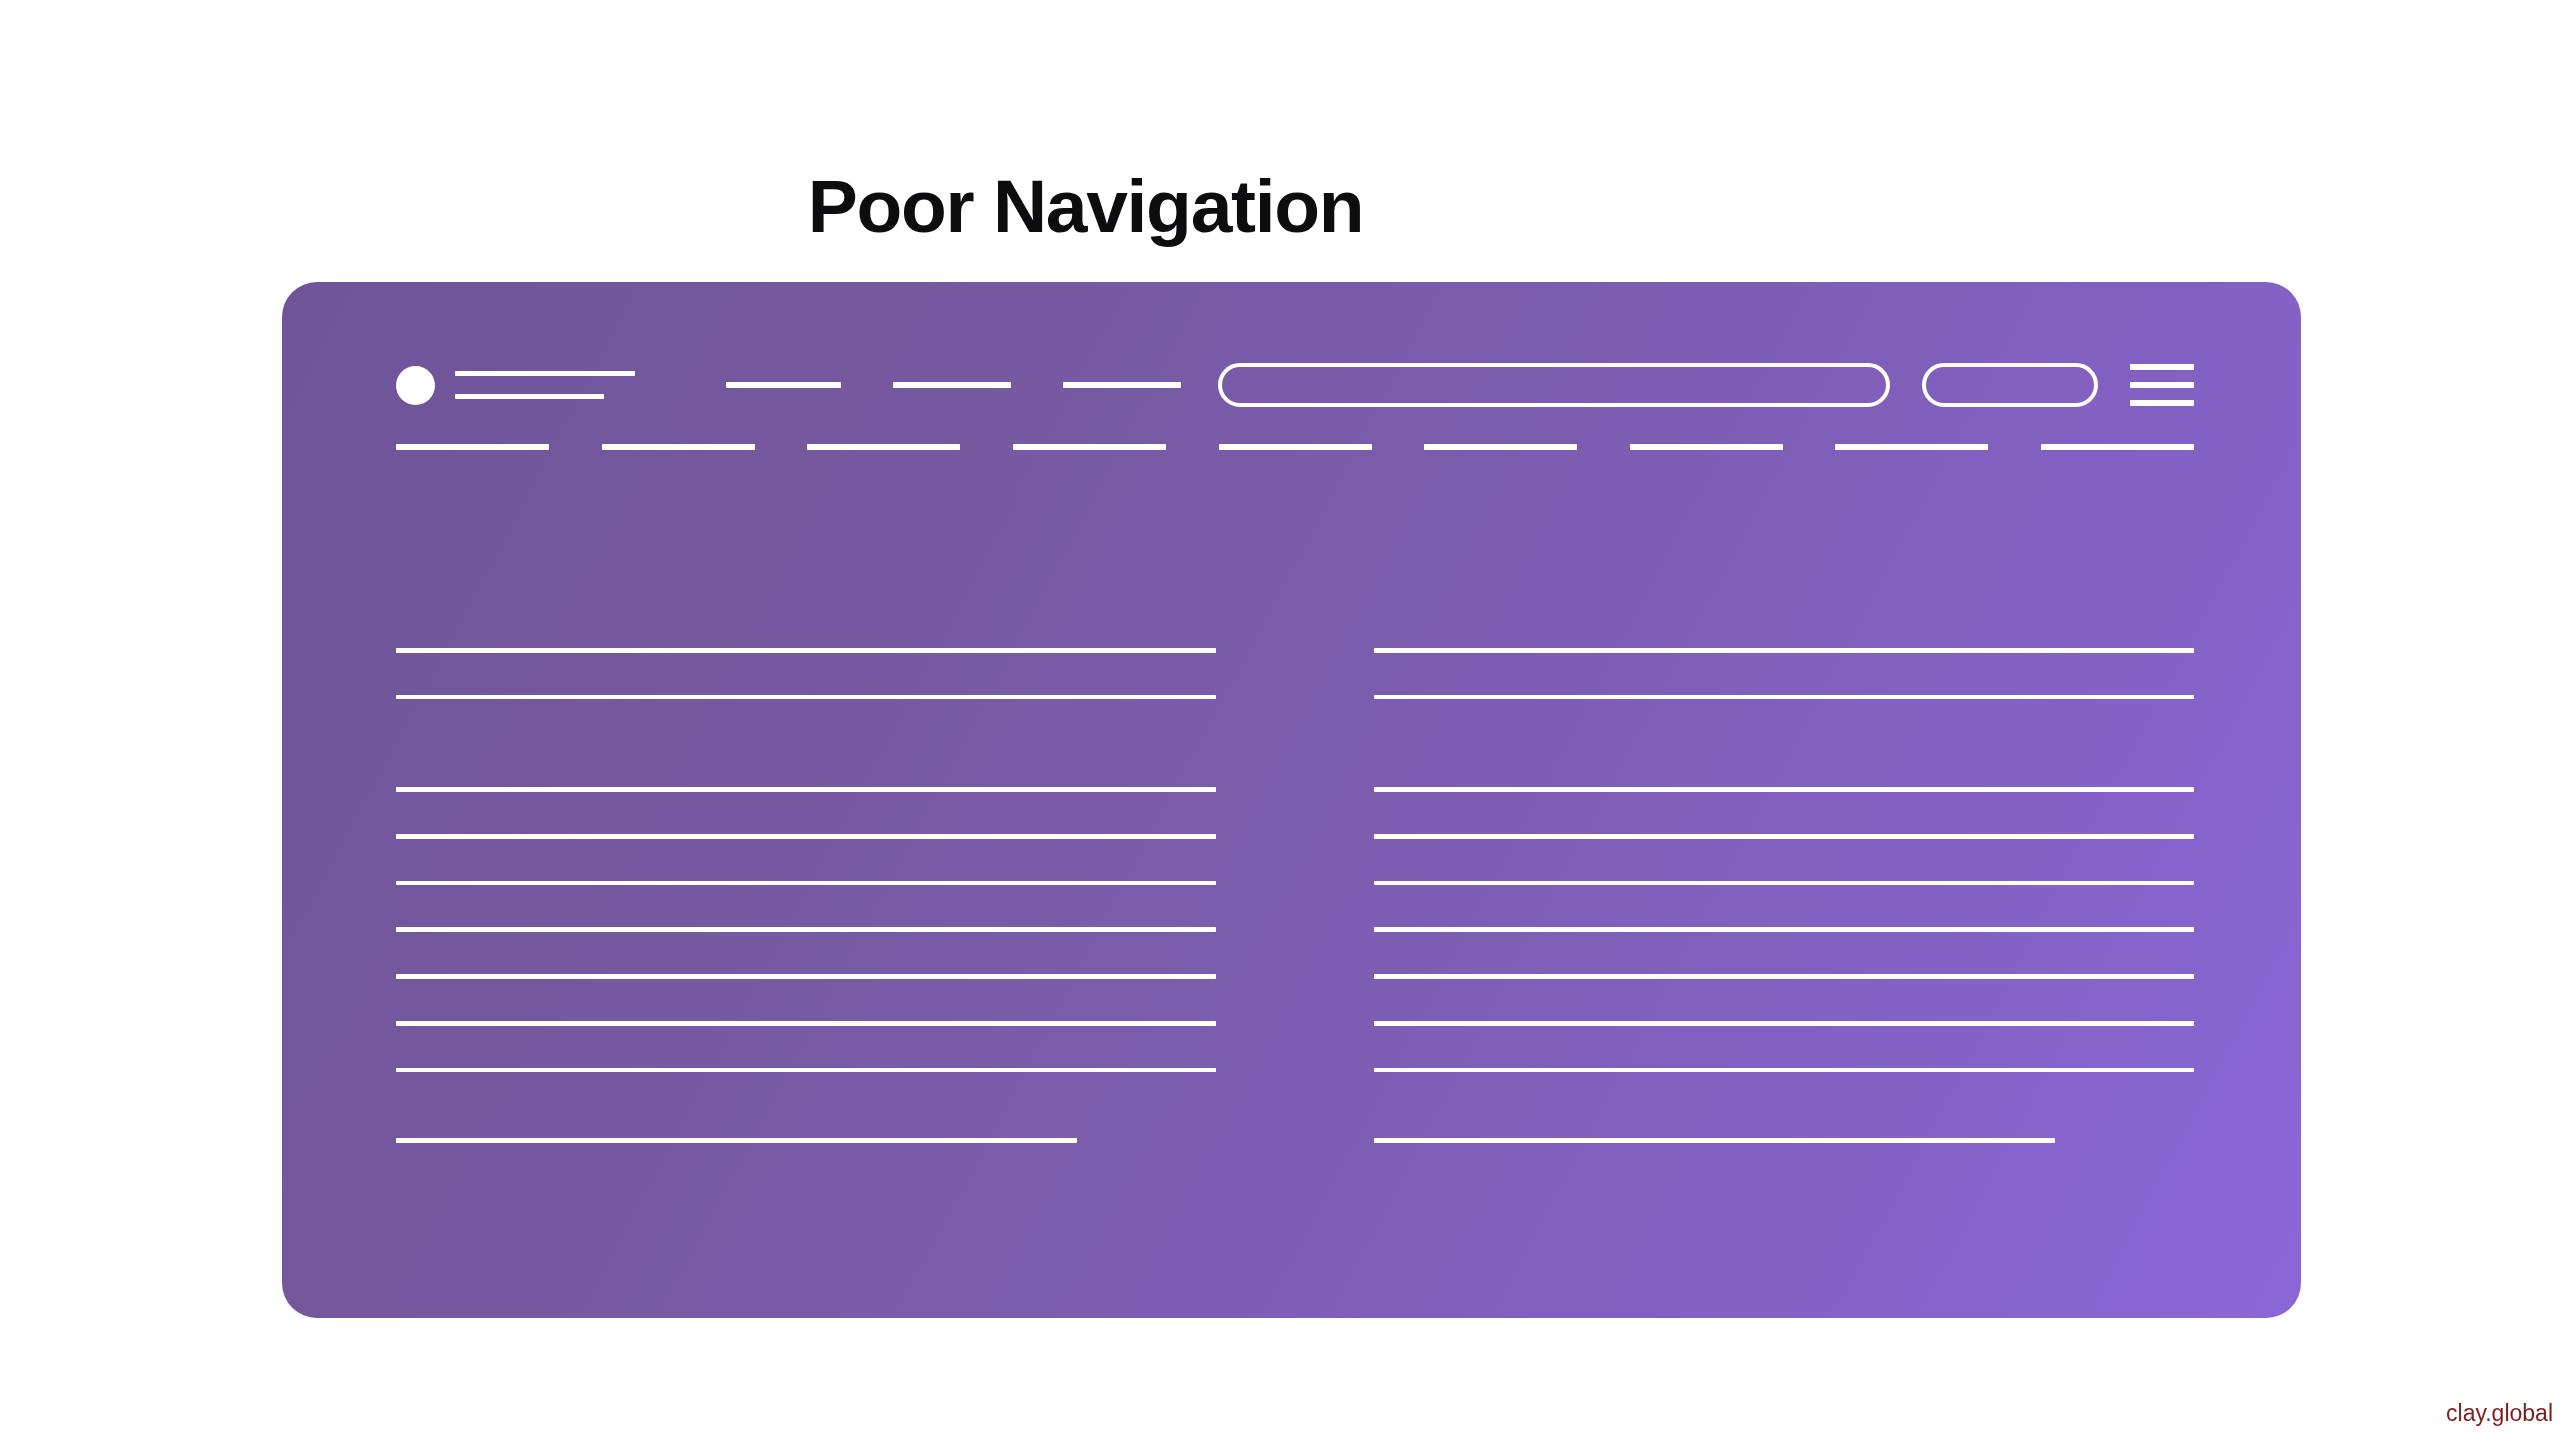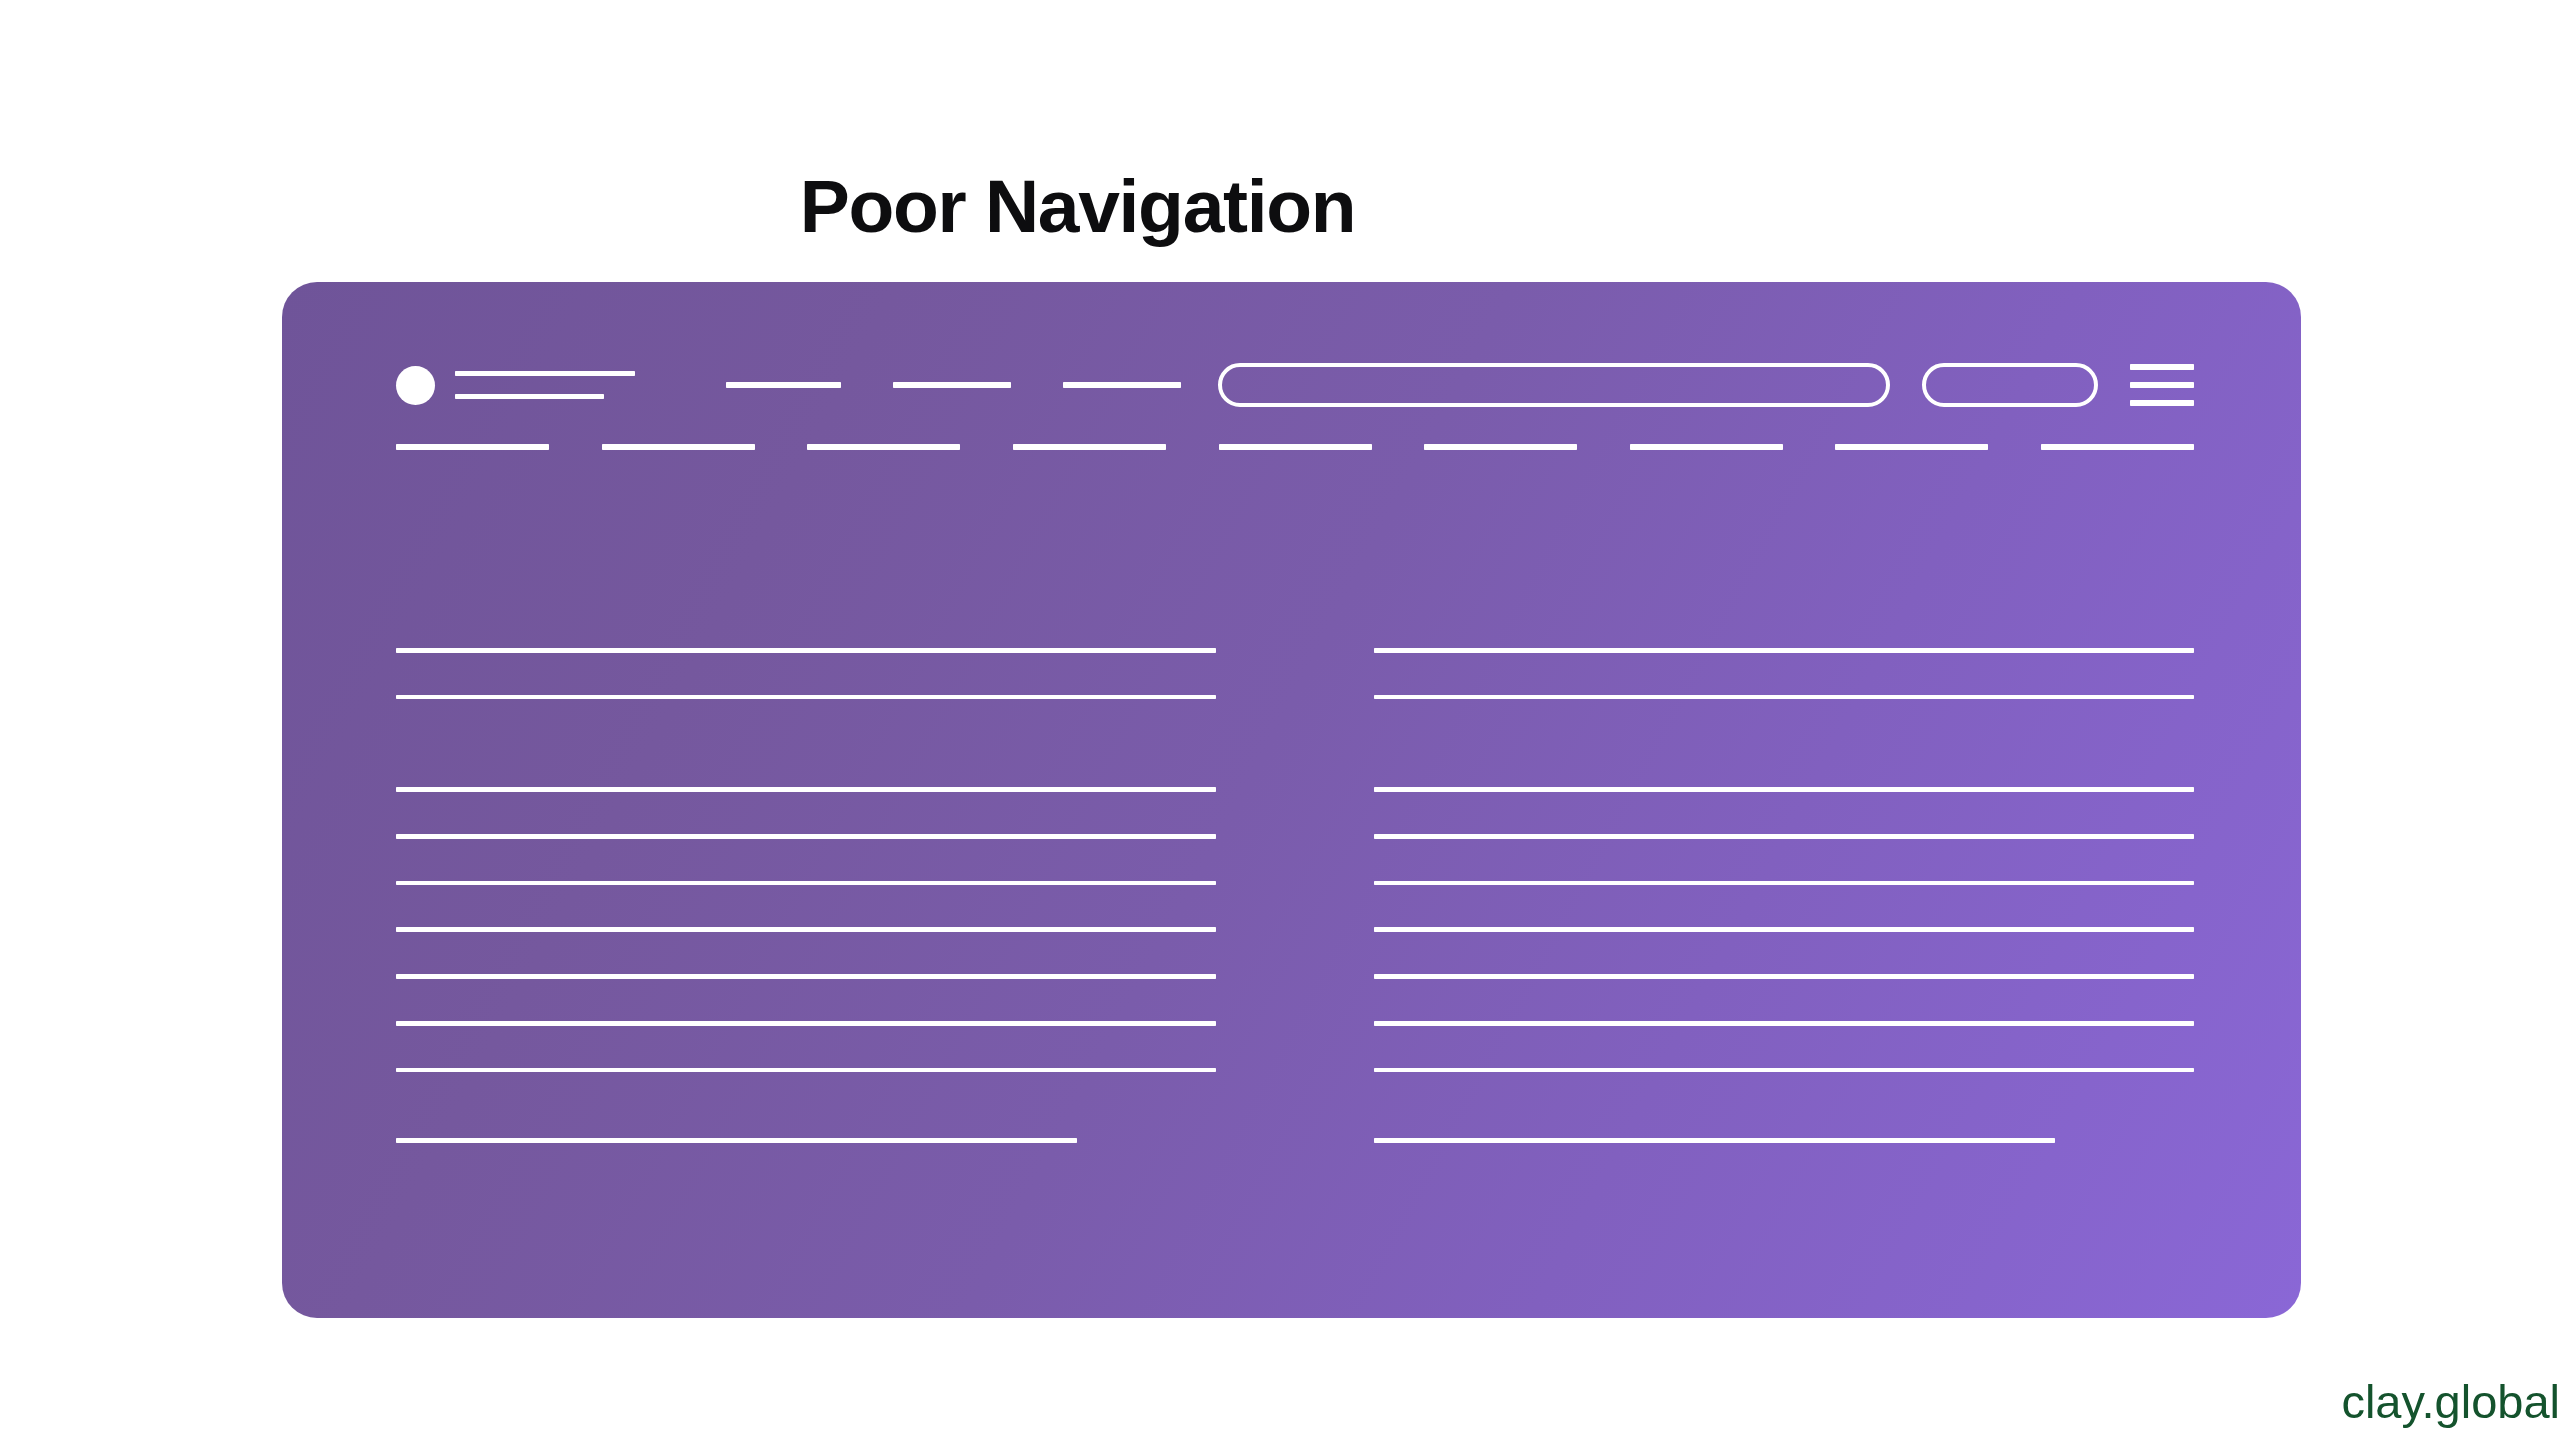--- a/index.html
+++ b/index.html
@@ -13,21 +13,21 @@
     height: 1449px;
     position: relative;
     font-family: "Liberation Sans", sans-serif;
     overflow: hidden;
   }
 
   
   .page-title {
     position: absolute;
     top: 119px;
-    left: 4px;
+    left: 12px;
     width: 2147px;
     text-align: center;
     font-family: "Liberation Sans", sans-serif;
     font-size: 75px;
     font-weight: 700;
     letter-spacing: -1.3px;
     color: #0d0d0f;
     line-height: 1;
   }
 
@@ -176,26 +176,26 @@
 
   
   .gap-tight  { height: 42px; }
   .gap-block  { height: 88px; }
   .gap-normal { height: 42px; }
   .gap-last   { height: 66px; }
 
   
   .watermark {
     position: absolute;
-    right: 16px;
+    right: 23px;
     bottom: 24px;
     font-family: "Liberation Sans", sans-serif;
-    font-size: 47px;
+    font-size: 23px;
     font-weight: 400;
-    color: #14532d;
+    color: #7f1d1d;
     letter-spacing: 0px;
     line-height: 1;
   }
 </style>
 </head>
 <body>
 
 <h1 class="page-title">Poor Navigation</h1>
 
 <div class="mock-card">

